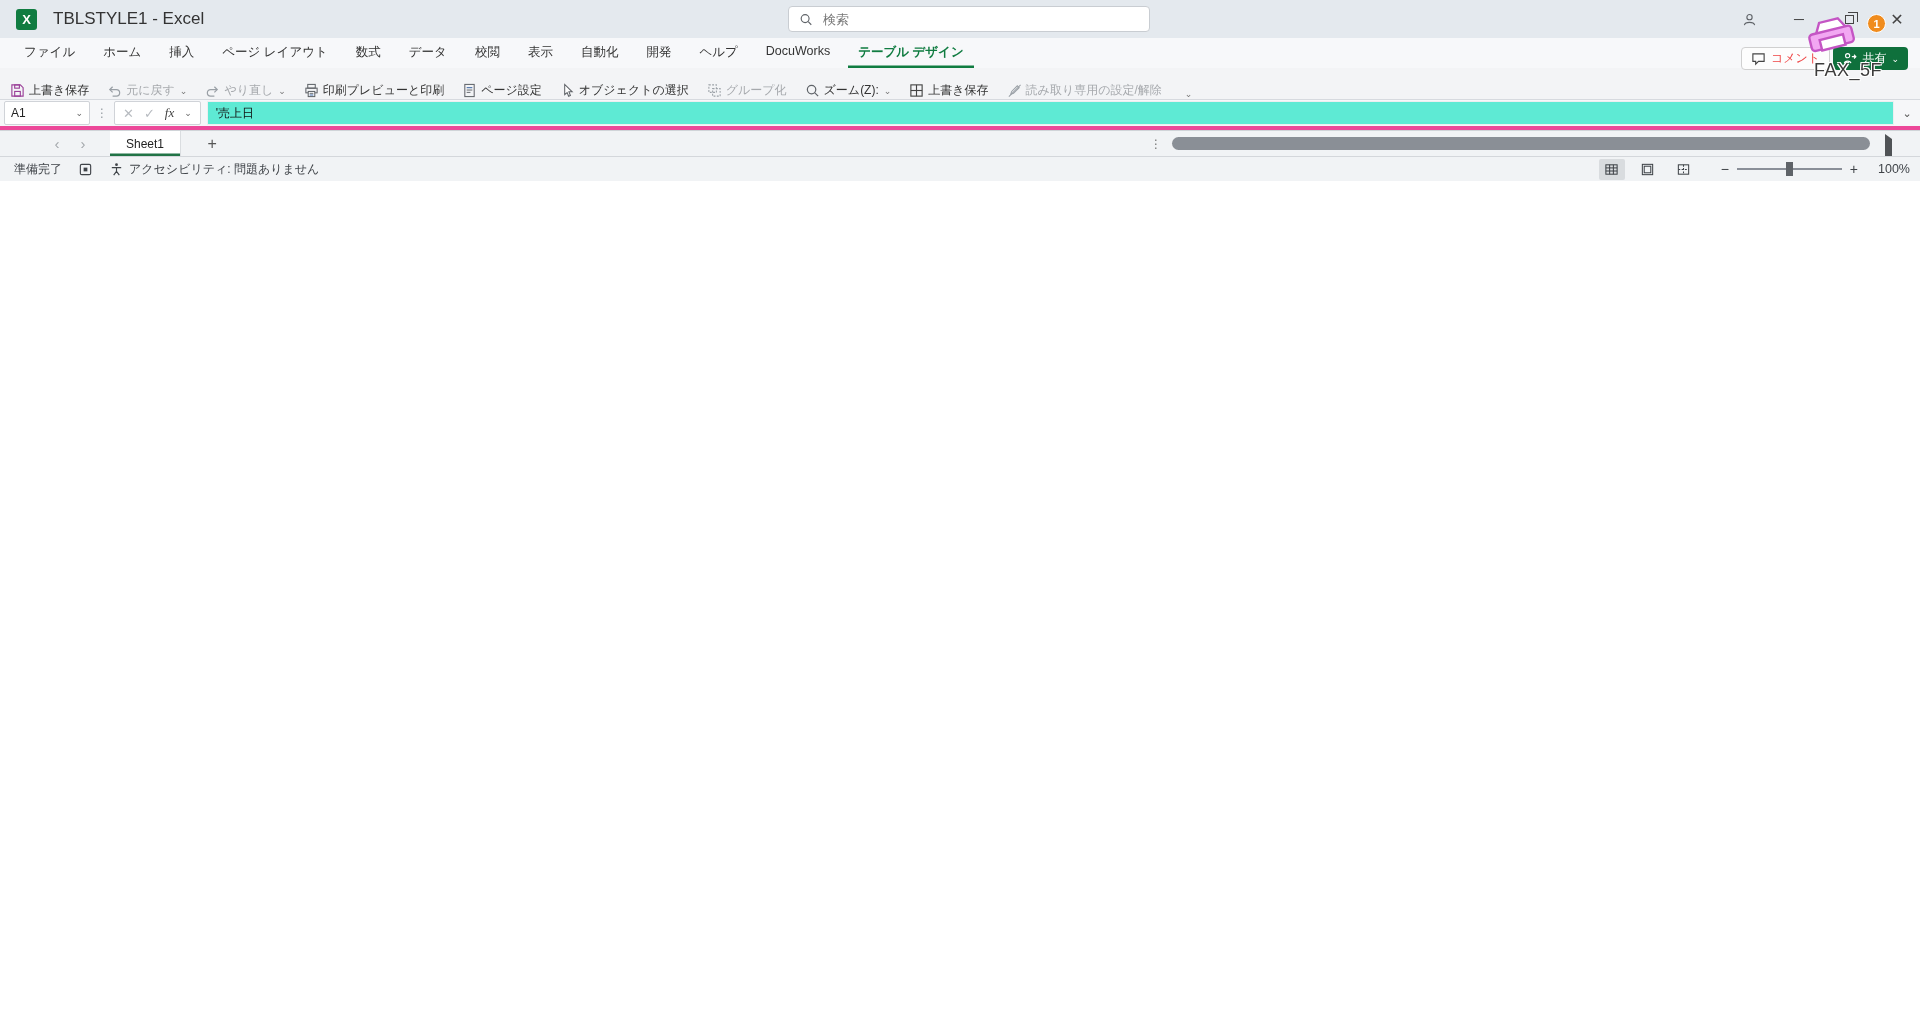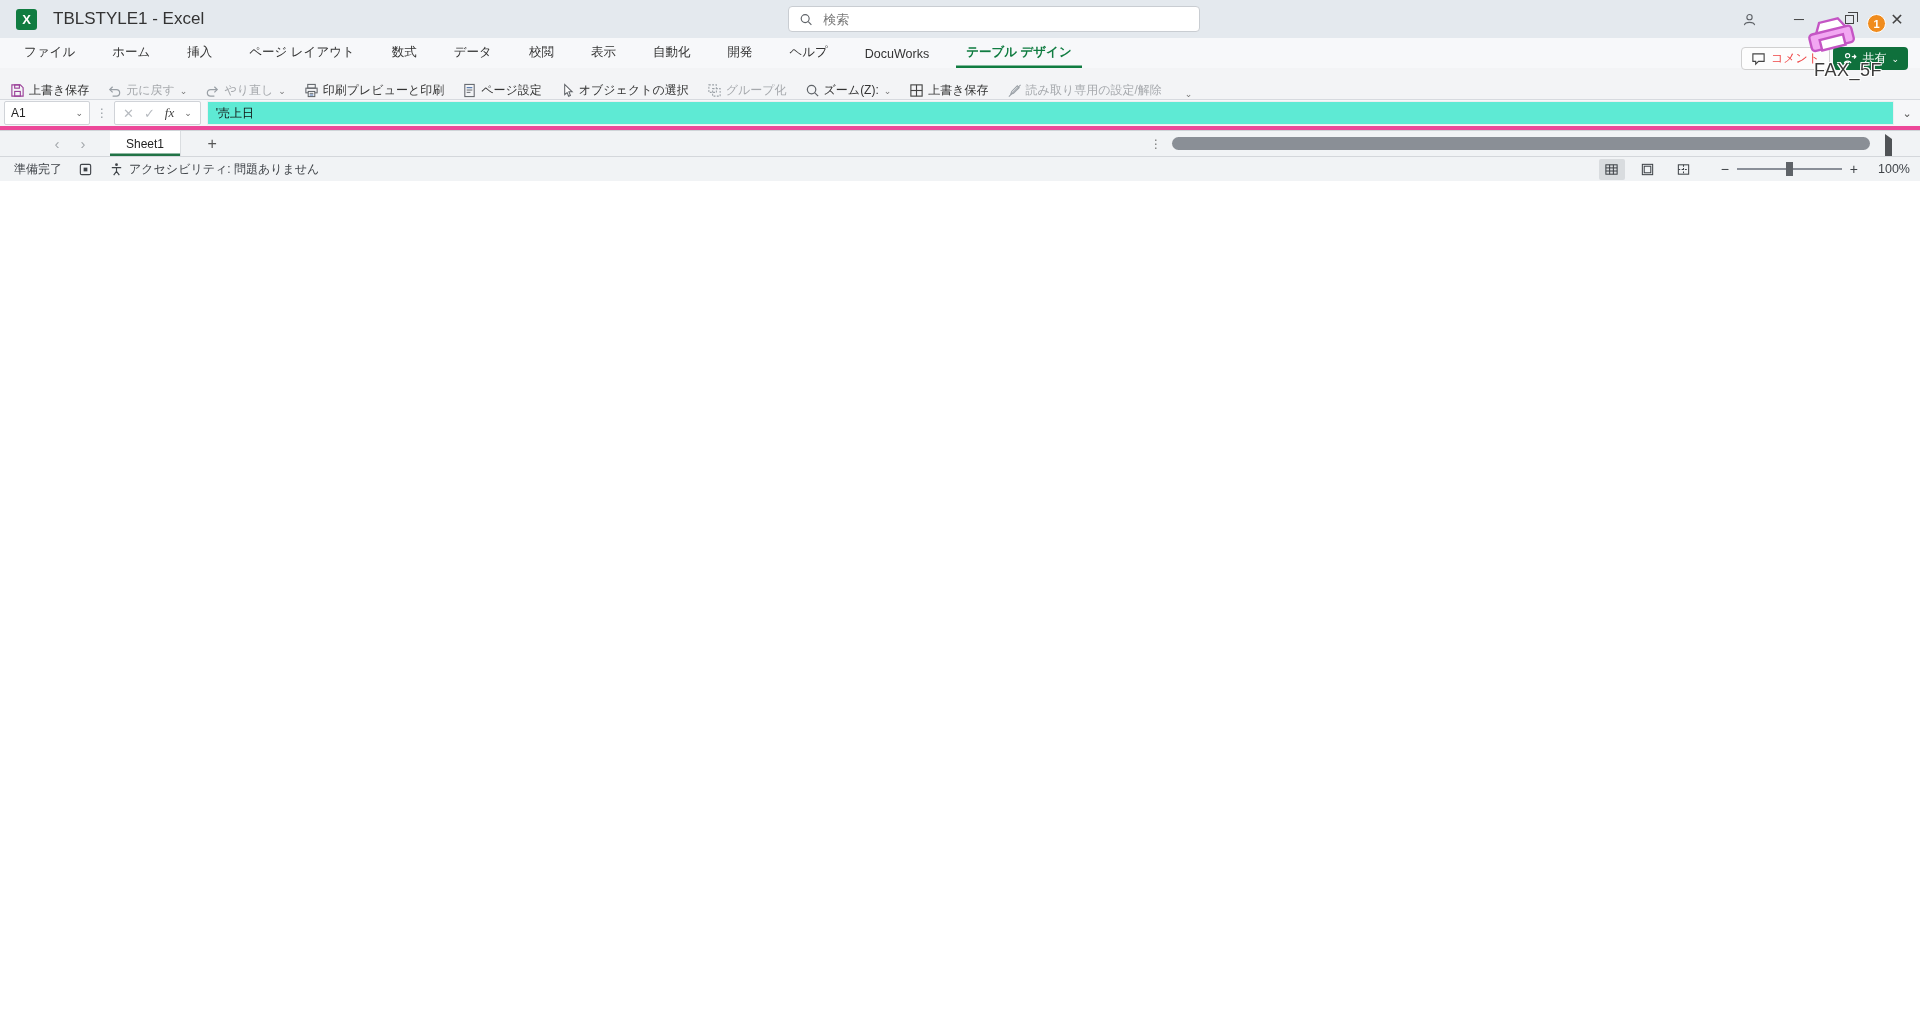--- a/index.html
+++ b/index.html
@@ -5,31 +5,31 @@
   html,body{margin:0;padding:0;background:#ccc;overflow:hidden}
   *{box-sizing:border-box}
   .app{position:relative;width:1920px;height:1032px;background:#fff;overflow:hidden;
        font-family:"Liberation Sans","DejaVu Sans",sans-serif;color:#222;
        --hdr-blue:#4472c4;--band:#d3ddf0;--green:#15703f;--tab-green:#107c41}
   
   .titlebar{height:38px;background:#e4e9ee;position:relative;display:flex;align-items:center}
   .xl-icon{width:21px;height:21px;background:#107c41;border-radius:3px;color:#fff;font-weight:bold;
            font-size:13px;display:flex;align-items:center;justify-content:center;margin-left:16px}
   .doc-title{margin-left:16px;font-size:17px;color:#333}
-  .searchbox{position:absolute;left:788px;top:6px;width:412px;height:26px;background:#fff;
+  .searchbox{position:absolute;left:788px;top:6px;width:362px;height:26px;background:#fff;
              border:1px solid #c9cdd2;border-radius:4px;display:flex;align-items:center;gap:8px;padding:0 10px}
   .searchbox input{border:none;outline:none;font-size:13px;color:#5f6368;width:100%;background:transparent;
                    font-family:"Liberation Sans","DejaVu Sans",sans-serif}
   .winbtn{position:absolute;top:8px;width:22px;height:22px;display:flex;align-items:center;justify-content:center;
           color:#444;font-size:14px;cursor:default}
   .restore-glyph{width:9px;height:9px;border:1px solid #444;position:relative;background:#e4e9ee}
   .restore-glyph:before{content:"";position:absolute;left:2px;top:-4px;width:9px;height:9px;border:1px solid #444;
           border-bottom:none;border-left:none}
   
-  .menubar{height:30px;background:#f7f8fa;display:flex;align-items:flex-end;padding-left:14px;gap:17px}
+  .menubar{height:30px;background:#f7f8fa;display:flex;align-items:flex-start;padding-left:14px;gap:8px}
   .mtab{font-size:12.5px;color:#333;padding:6px 10px 7px;white-space:nowrap}
   .mtab.active{color:var(--tab-green);box-shadow:inset 0 -2.5px 0 var(--tab-green);font-weight:bold}
   
   .cmtbtn{position:absolute;top:47px;right:90px;height:23px;background:#fdfdfd;border:1px solid #d0d0d0;
           border-radius:4px;display:flex;align-items:center;gap:5px;padding:0 9px;font-size:12px;color:#ef4444;z-index:30}
   .sharebtn{position:absolute;top:47px;right:12px;height:23px;background:#0f703c;border-radius:4px;display:flex;
           align-items:center;gap:5px;padding:0 9px;font-size:12px;color:#fff;z-index:30}
   
   .qat{height:32px;background:#f3f4f6;border-bottom:1px solid #d7dadf;display:flex;align-items:flex-end;padding-left:10px}
   .qbtn{display:inline-flex;align-items:center;gap:4px;font-size:12px;color:#333;margin-right:18px;white-space:nowrap}

